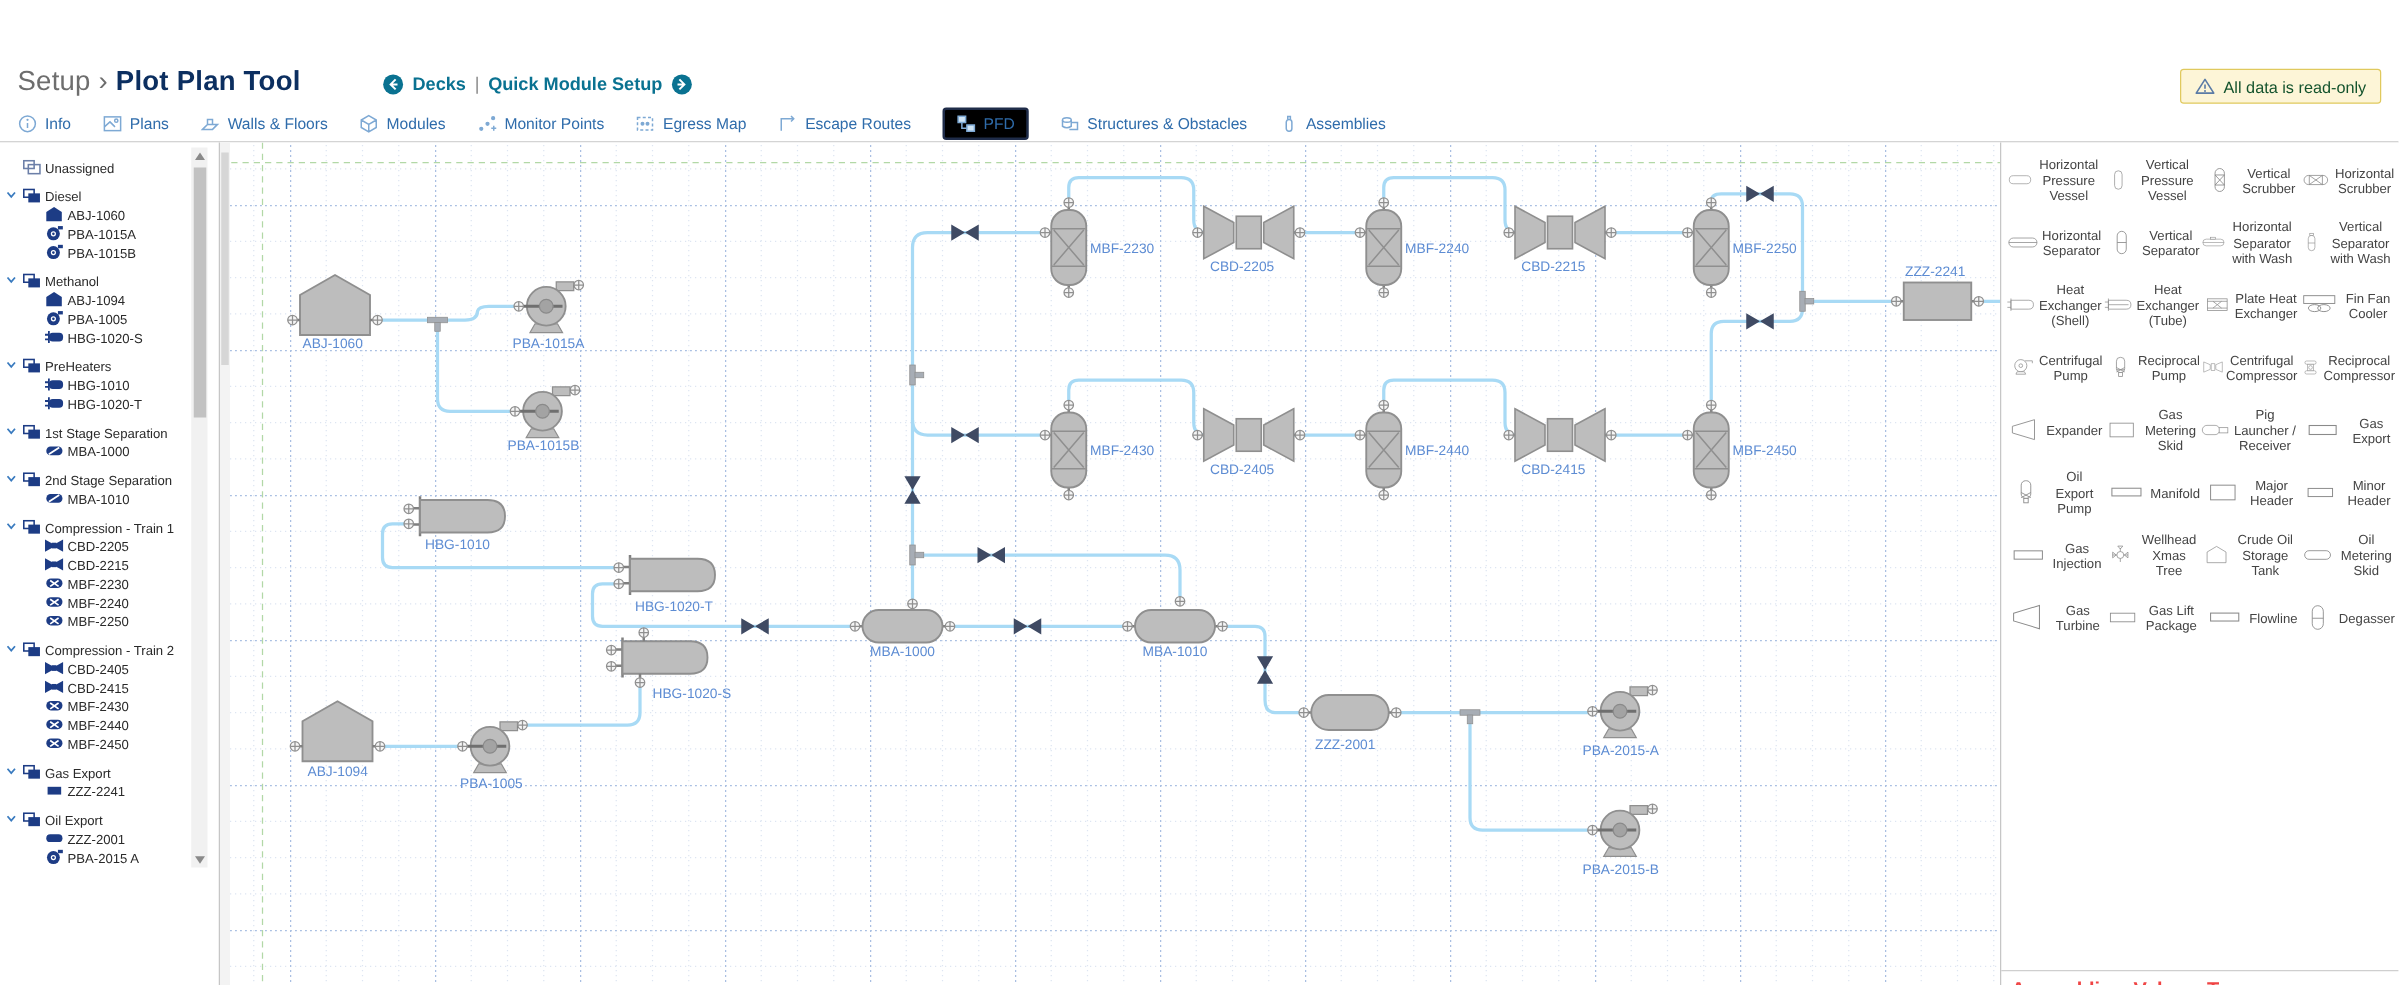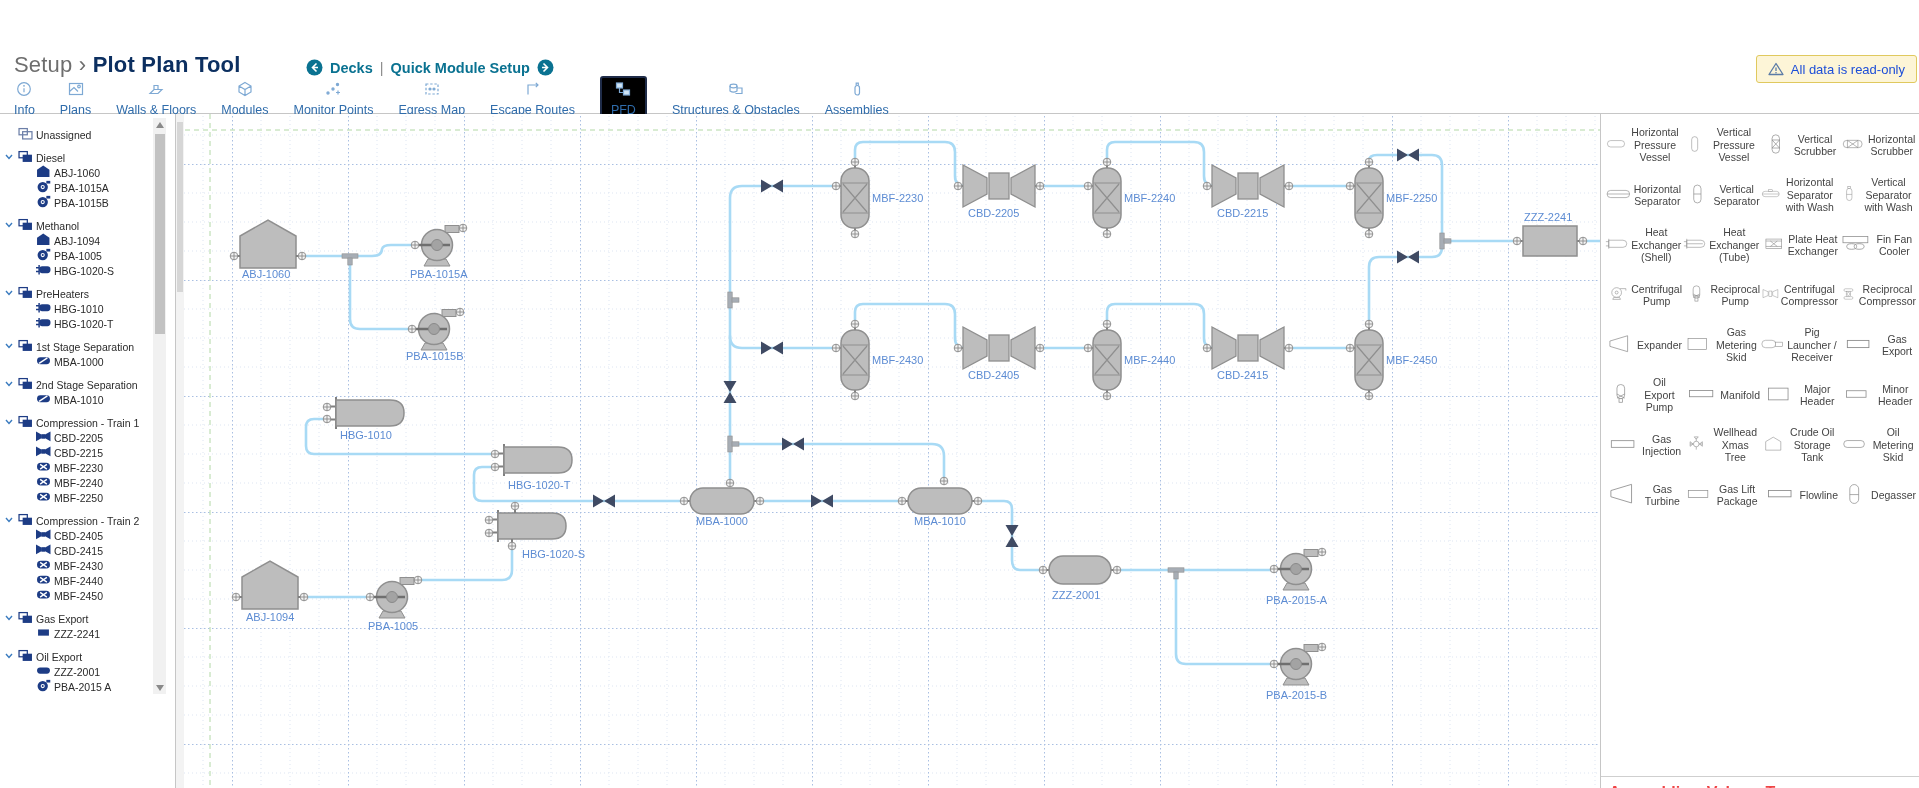--- a/index.html
+++ b/index.html
@@ -5,27 +5,27 @@
   html,body{margin:0;padding:0;background:#fff;}
   .app{position:relative;width:1919px;height:788px;background:#fff;overflow:hidden;
        font-family:"Liberation Sans",sans-serif;margin-top:48px;}
   
   .hdr-title{position:absolute;left:14px;top:4px;font-size:22px;color:#6e6e6e;letter-spacing:.2px;}
   .hdr-title .tname{color:#0c2f60;font-weight:700;}
   .hdr-nav{position:absolute;left:306px;top:11px;display:flex;align-items:center;gap:7px;
            font-size:14.5px;font-weight:700;color:#0a7291;}
   .hdr-nav .sep{color:#8a8a8a;font-weight:400;}
   .nav-link{cursor:pointer;}
-  .badge{position:absolute;right:2px;top:7px;height:18px;display:flex;align-items:center;gap:7px;
+  .badge{position:absolute;right:14px;top:7px;height:18px;display:flex;align-items:center;gap:7px;
          background:#fdf5d7;border:1px solid #e0c95e;border-radius:3px;padding:4px 11px;
-         font-size:13px;color:#1d4ed8;}
+         font-size:13px;color:#14532d;}
   
   .tbar{position:absolute;left:0;top:36px;width:1919px;height:30px;border-bottom:1px solid #c6c6c6;
         display:flex;align-items:center;gap:25px;padding-left:14px;box-sizing:border-box;}
-  .tab{display:flex;align-items:center;gap:6px;color:#2f6cab;font-size:12.5px;cursor:pointer;white-space:nowrap;flex-direction:column;}
+  .tab{display:flex;align-items:center;gap:6px;color:#2f6cab;font-size:12.5px;cursor:pointer;white-space:nowrap;}
   .tab.active{background:#000000;border:2px solid #1f2c49;border-radius:3px;padding:3px 9px;}
   
   .sidebar{position:absolute;left:0;top:66px;width:176px;height:722px;background:#fff;
            border-right:1px solid #c6c6c6;box-sizing:border-box;}
   .tree{position:absolute;left:0;top:0;width:150px;height:586px;overflow:hidden;padding-top:5px;box-sizing:border-box;}
   .trow{display:flex;align-items:center;height:15px;font-size:10.5px;color:#2a2a2a;white-space:nowrap;cursor:pointer;}
   .trow.group{margin-top:8px;}
   .trow .chev{width:12px;margin-left:4px;flex:0 0 auto;}
   .trow .ticon{width:15px;margin:0 3px 0 2px;flex:0 0 auto;}
   .trow.child{padding-left:34px;}

